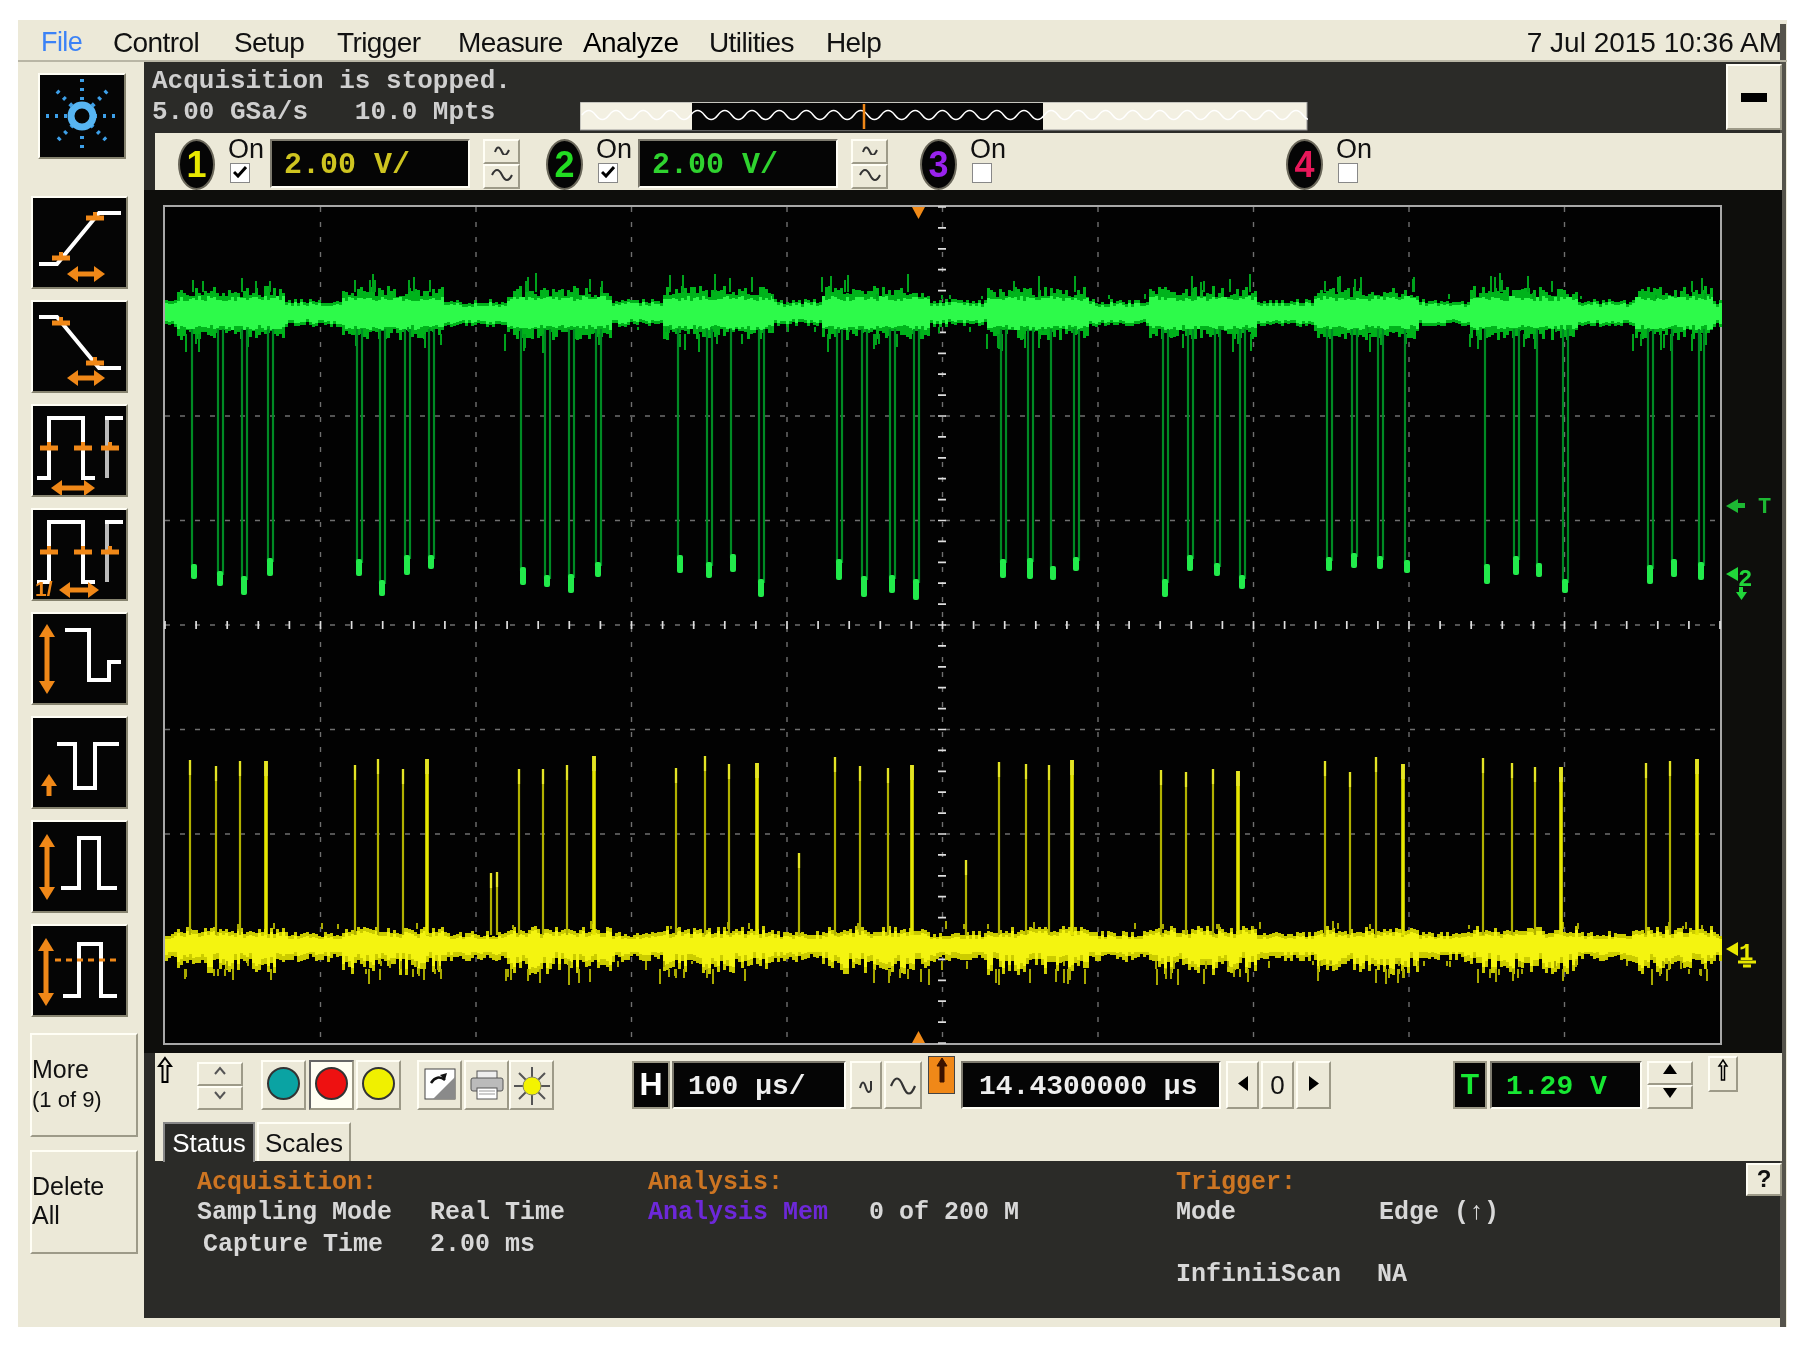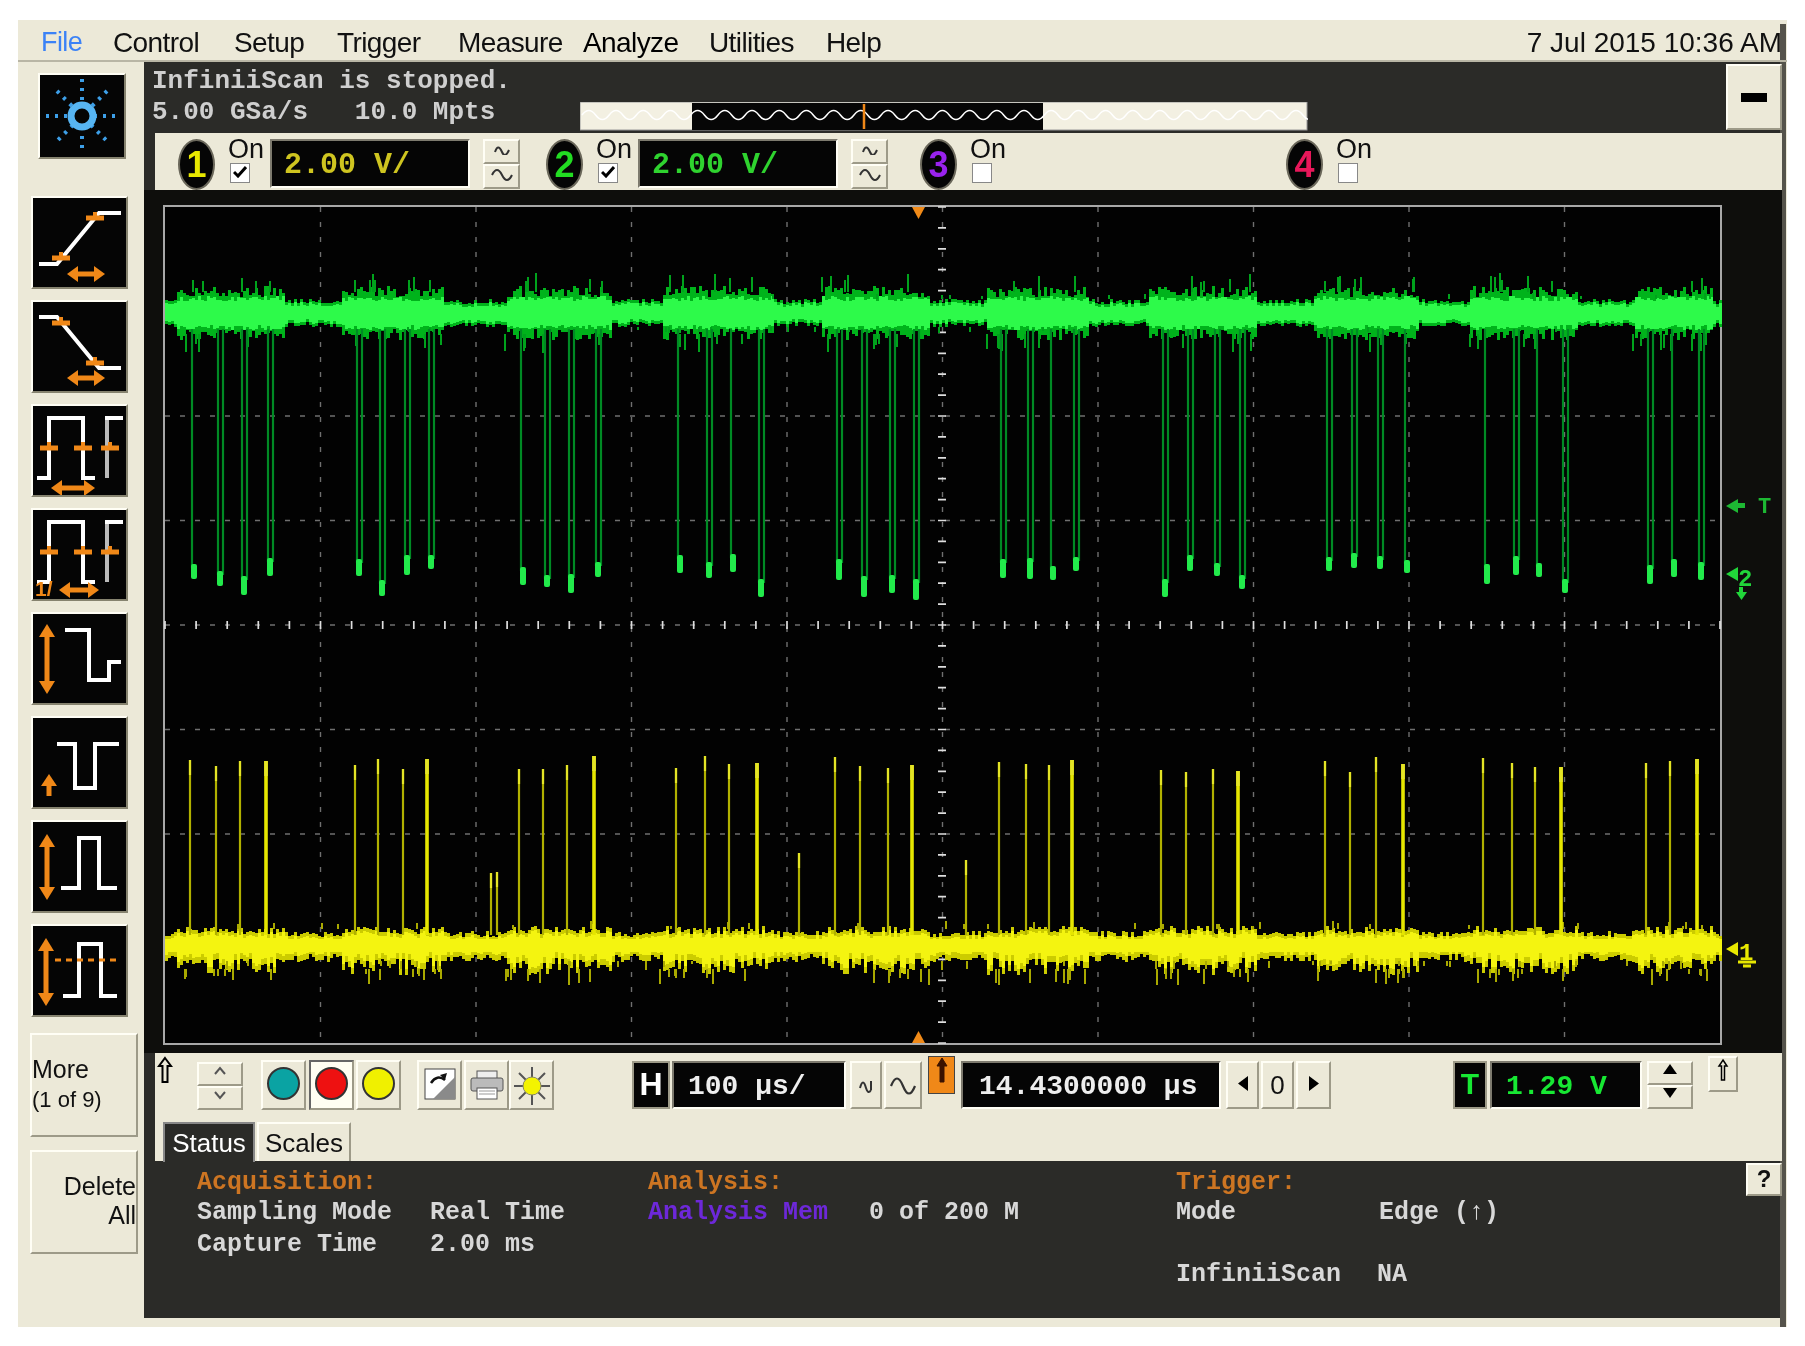--- a/index.html
+++ b/index.html
@@ -109,22 +109,22 @@
 <div class="abs" style="left:31px;top:924px;width:97px;height:93px;background:#050505;border:2px solid #86836f;border-top-color:#fffef5;border-left-color:#fffef5">
     <svg width="93" height="89" viewBox="0 0 93 89" style="display:block">
       <path d="M30,70 H46 V18 H68 V70 H84" stroke="#fff" stroke-width="4" fill="none"></path>
       <line x1="22" y1="34" x2="88" y2="34" stroke="#f08818" stroke-width="3" stroke-dasharray="6 5"></line>
       <line x1="13" y1="20" x2="13" y2="72" stroke="#f08818" stroke-width="5"></line>
       <path d="M13,12 l-8,13 h16 z" fill="#f08818"></path>
       <path d="M13,80 l-8,-13 h16 z" fill="#f08818"></path>
     </svg>
   </div>
 <div class="abs btn" style="left:30px;top:1033px;width:108px;height:104px;text-align:left;font-size:25px;padding-top:20px;line-height:29px;color:#111">More<br><span style="font-size:22px">(1 of 9)</span></div>
-<div class="abs btn" style="left:30px;top:1150px;width:108px;height:104px;text-align:right;font-size:25px;padding-top:20px;line-height:29px;color:#111">Delete<br>All</div>
-<div class="abs mono" style="left:152px;top:66px;color:#cfcfcf;font-size:26px;white-space:pre">InfiniiScan is stopped.</div>
+<div class="abs btn" style="left:30px;top:1150px;width:108px;height:104px;text-align:left;font-size:25px;padding-top:20px;line-height:29px;color:#111">Delete<br>All</div>
+<div class="abs mono" style="left:152px;top:66px;color:#cfcfcf;font-size:26px;white-space:pre">Acquisition is stopped.</div>
 <div class="abs mono" style="left:152px;top:97px;color:#cfcfcf;font-size:26px;white-space:pre">5.00 GSa/s   10.0 Mpts</div>
 <svg class="abs" style="left:580px;top:102px" width="728" height="30" viewBox="0 0 728 30">
 <rect x="0" y="0" width="727" height="28" fill="#f3f0e2" stroke="#999" stroke-width="1"></rect>
 <rect x="112" y="1" width="351" height="27" fill="#060606"></rect>
 <path d="M2,13 q6.8,-9 13.6,0 q6.8,9 13.6,0 q6.8,-9 13.6,0 q6.8,9 13.6,0 q6.8,-9 13.6,0 q6.8,9 13.6,0 q6.8,-9 13.6,0 q6.8,9 13.6,0 q6.8,-9 13.6,0 q6.8,9 13.6,0 q6.8,-9 13.6,0 q6.8,9 13.6,0 q6.8,-9 13.6,0 q6.8,9 13.6,0 q6.8,-9 13.6,0 q6.8,9 13.6,0 q6.8,-9 13.6,0 q6.8,9 13.6,0 q6.8,-9 13.6,0 q6.8,9 13.6,0 q6.8,-9 13.6,0 q6.8,9 13.6,0 q6.8,-9 13.6,0 q6.8,9 13.6,0 q6.8,-9 13.6,0 q6.8,9 13.6,0 q6.8,-9 13.6,0 q6.8,9 13.6,0 q6.8,-9 13.6,0 q6.8,9 13.6,0 q6.8,-9 13.6,0 q6.8,9 13.6,0 q6.8,-9 13.6,0 q6.8,9 13.6,0 q6.8,-9 13.6,0 q6.8,9 13.6,0 q6.8,-9 13.6,0 q6.8,9 13.6,0 q6.8,-9 13.6,0 q6.8,9 13.6,0 q6.8,-9 13.6,0 q6.8,9 13.6,0 q6.8,-9 13.6,0 q6.8,9 13.6,0 q6.8,-9 13.6,0 q6.8,9 13.6,0 q6.8,-9 13.6,0 q6.8,9 13.6,0 q6.8,-9 13.6,0 q6.8,9 13.6,0 q6.8,-9 13.6,0 q6.8,9 13.6,0 q6.8,-9 13.6,0 q6.8,9 13.6,0" stroke="#fff" stroke-width="1.5" fill="none"></path>
 <line x1="284" y1="2" x2="284" y2="27" stroke="#f08818" stroke-width="2.5"></line>
   </svg>
 <div class="abs btn" style="left:1726px;top:64px;width:56px;height:66px">
     <div style="width:26px;height:9px;background:#000;margin:27px auto 0"></div>
   </div>
@@ -379,21 +379,21 @@
       <path d="M8,11 L15,1 H1 z" fill="#000"></path>
     </svg></div>
 <div class="abs btn" style="left:1708px;top:1056px;width:30px;height:36px;text-align:center;line-height:30px"><svg width="12" height="24" viewBox="0 0 12 24">
       <path d="M6,2 L10,8 H7.5 V22 H4.5 V8 H2 z" fill="none" stroke="#000" stroke-width="1.5"></path>
     </svg></div>
 <div class="abs" style="left:163px;top:1122px;width:92px;height:40px;background:#2b2b28;border:2px solid #888;border-bottom:none;color:#fff;font-size:26px;text-align:center;padding-top:4px">Status</div>
 <div class="abs" style="left:257px;top:1122px;width:94px;height:39px;background:#ece9d8;border:2px solid #9d9a88;border-top-color:#fffef5;border-left-color:#fffef5;border-bottom:none;color:#111;font-size:26px;text-align:center;padding-top:4px">Scales</div>
 <div class="abs mono" style="left:197px;top:1168px;color:#cd7522;font-size:25px;white-space:pre">Acquisition:</div>
 <div class="abs mono" style="left:197px;top:1198px;color:#d8d8d8;font-size:25px;white-space:pre">Sampling Mode</div>
 <div class="abs mono" style="left:430px;top:1198px;color:#d8d8d8;font-size:25px;white-space:pre">Real Time</div>
-<div class="abs mono" style="left:197px;top:1230px;color:#d8d8d8;font-size:25px;white-space:pre">Capture Time</div>
+<div class="abs mono" style="left:203px;top:1230px;color:#d8d8d8;font-size:25px;white-space:pre">Capture Time</div>
 <div class="abs mono" style="left:430px;top:1230px;color:#d8d8d8;font-size:25px;white-space:pre">2.00 ms</div>
 <div class="abs mono" style="left:648px;top:1168px;color:#cd7522;font-size:25px;white-space:pre">Analysis:</div>
 <div class="abs mono" style="left:648px;top:1198px;color:#6d28d9;font-size:25px;white-space:pre">Analysis Mem</div>
 <div class="abs mono" style="left:869px;top:1198px;color:#d8d8d8;font-size:25px;white-space:pre">0 of 200 M</div>
 <div class="abs mono" style="left:1176px;top:1168px;color:#cd7522;font-size:25px;white-space:pre">Trigger:</div>
 <div class="abs mono" style="left:1176px;top:1198px;color:#d8d8d8;font-size:25px;white-space:pre">Mode</div>
 <div class="abs mono" style="left:1379px;top:1198px;color:#d8d8d8;font-size:25px;white-space:pre">Edge (↑)</div>
 <div class="abs mono" style="left:1176px;top:1260px;color:#d8d8d8;font-size:25px;white-space:pre">InfiniiScan</div>
 <div class="abs mono" style="left:1377px;top:1260px;color:#d8d8d8;font-size:25px;white-space:pre">NA</div>
 <div class="abs btn" style="left:1746px;top:1163px;width:36px;height:33px;text-align:center;font-size:24px;font-weight:bold;color:#111">?</div>

